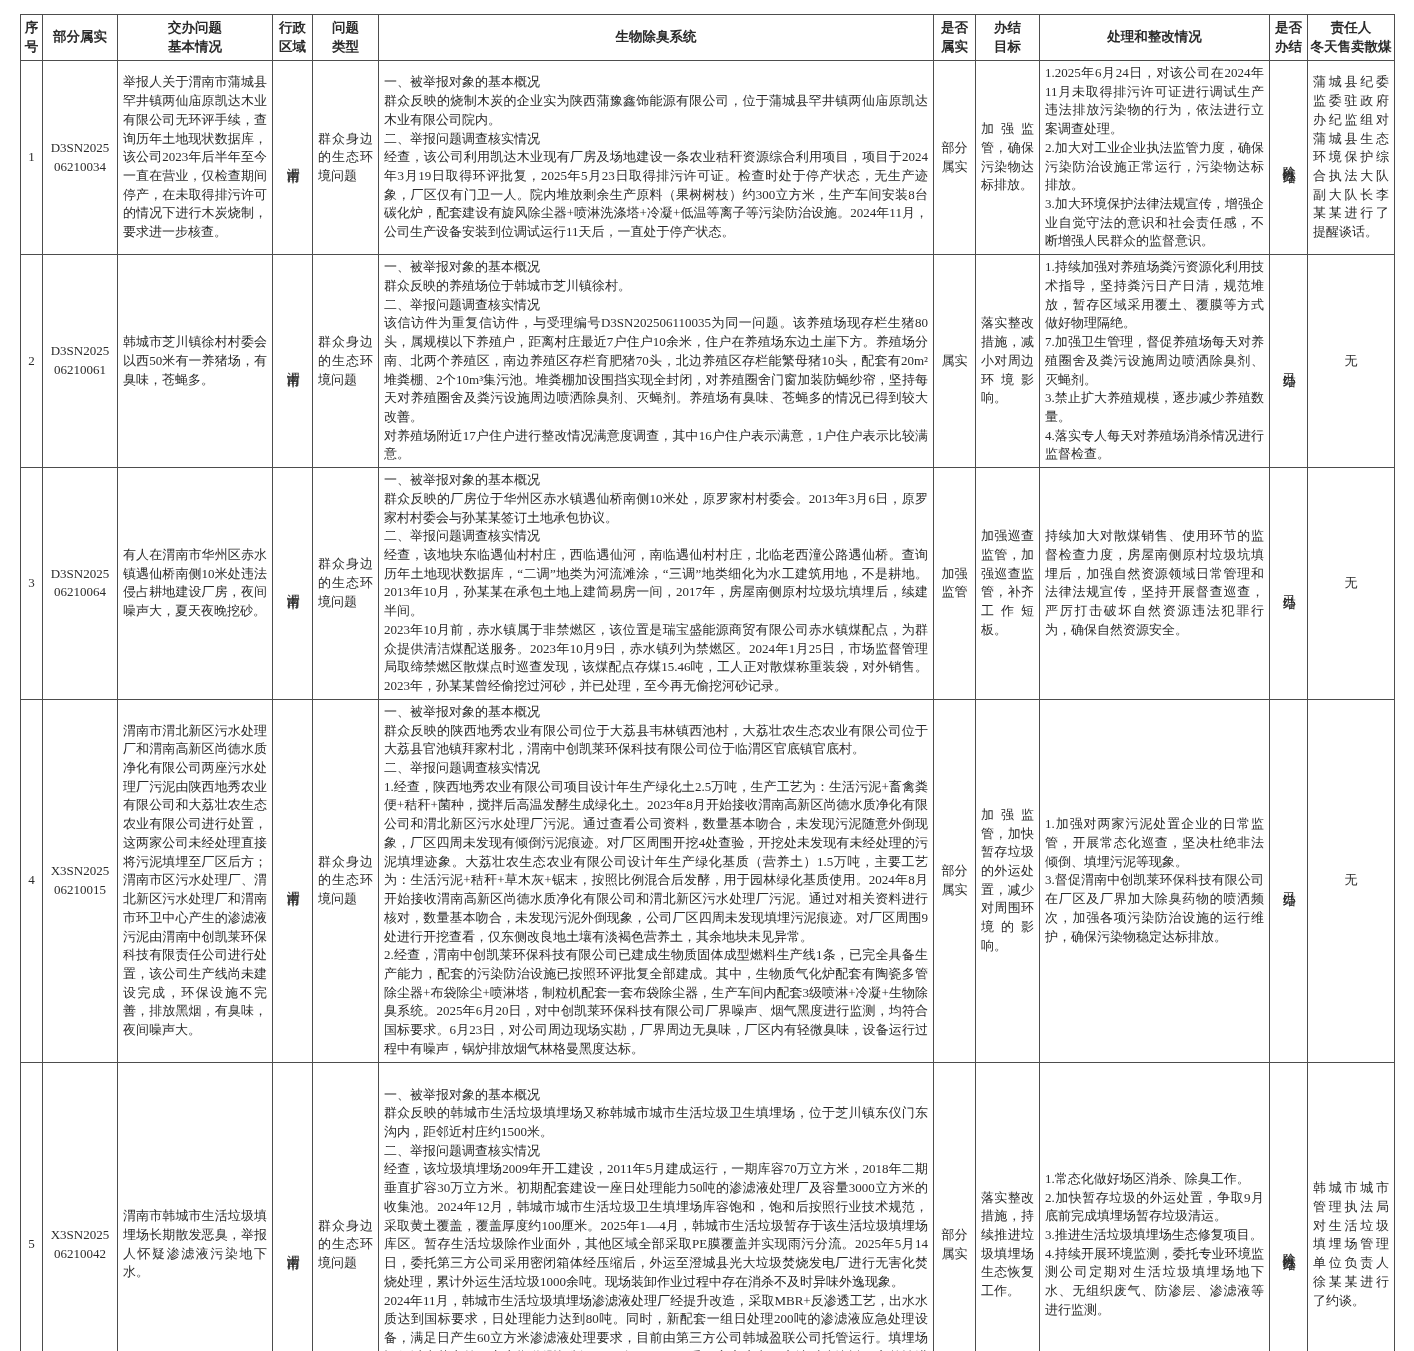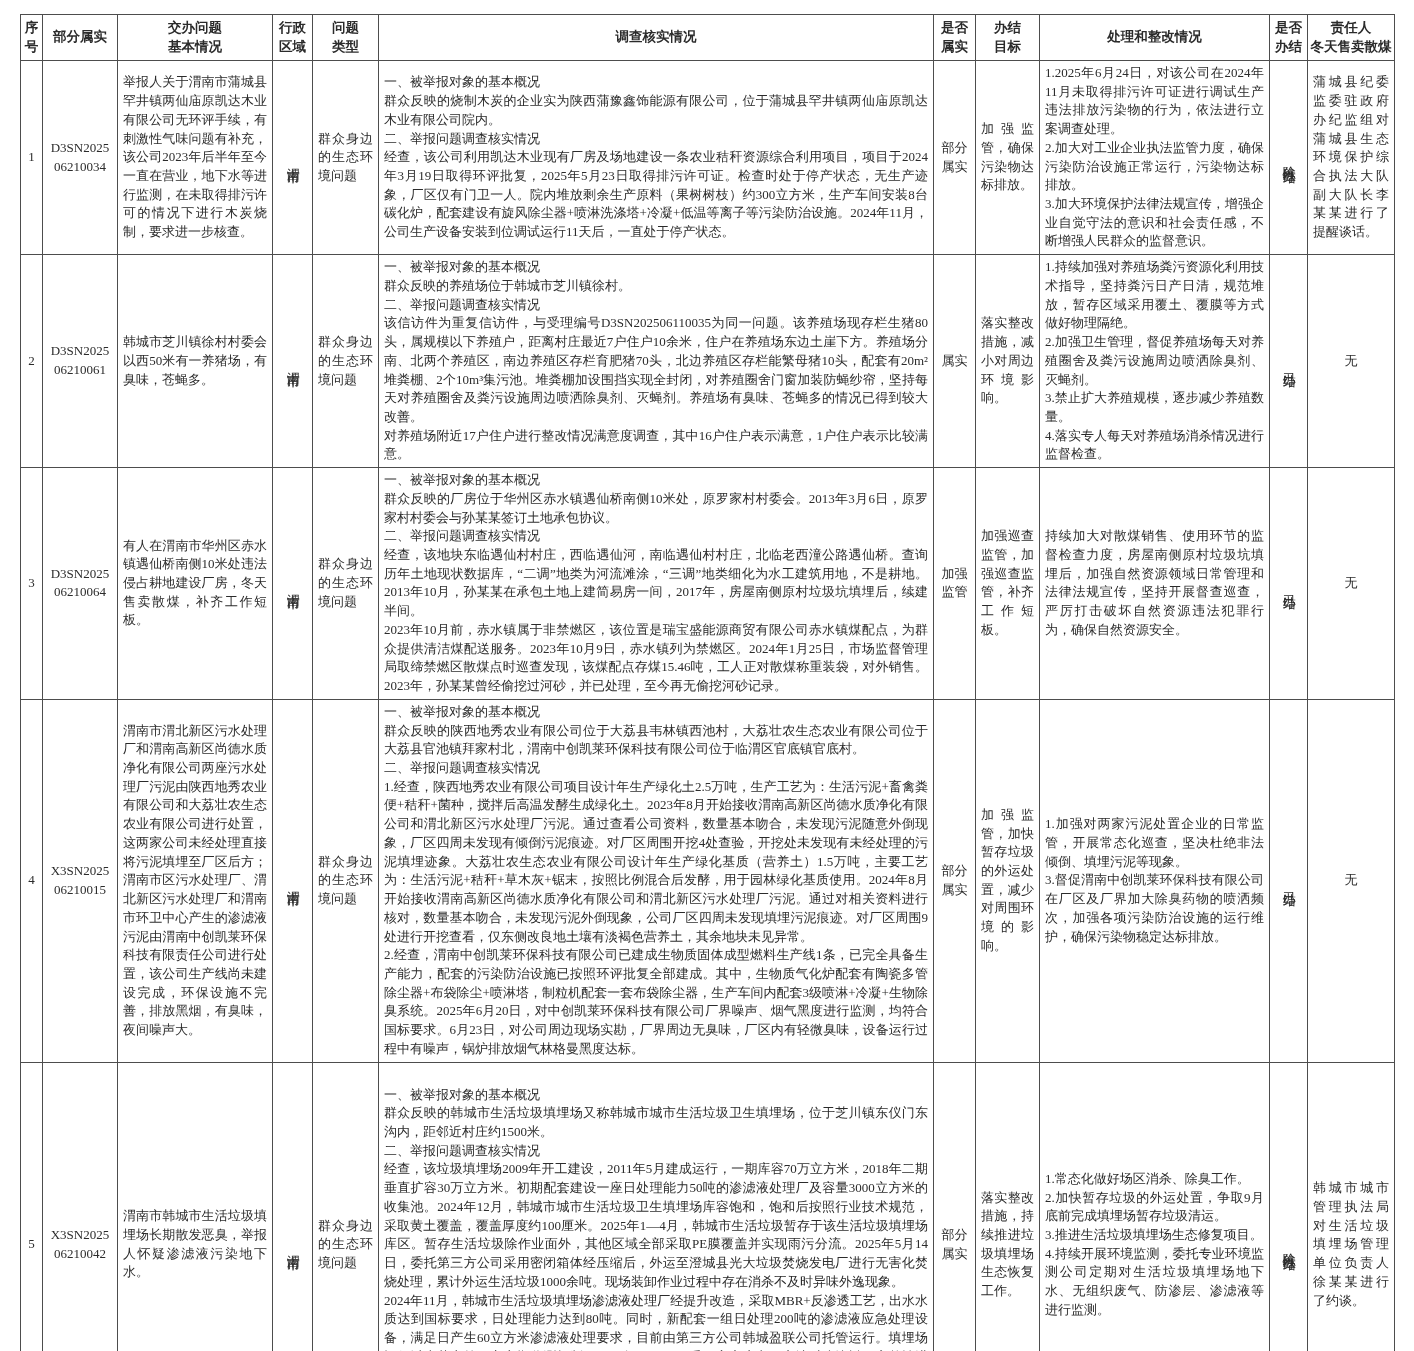--- a/index.html
+++ b/index.html
@@ -58,38 +58,38 @@
       <tr class="hdr">
         <th>序
 号</th>
         <th>部分属实</th>
         <th>交办问题
 基本情况</th>
         <th>行政
 区域</th>
         <th>问题
 类型</th>
-        <th>调查核实情况</th>
+        <th>生物除臭系统</th>
         <th>是否
 属实</th>
         <th>办结
 目标</th>
         <th>处理和整改情况</th>
         <th>是否
 办结</th>
         <th>责任人
 冬天售卖散煤</th>
       </tr>
     </thead>
     <tbody>
       <tr class="r1">
         <td class="center">1</td>
         <td class="center pre">D3SN2025
 06210034</td>
-        <td class="just">举报人关于渭南市蒲城县罕井镇两仙庙原凯达木业有限公司无环评手续，有刺激性气味问题有补充，该公司2023年后半年至今一直在营业，地下水等进行监测，在未取得排污许可的情况下进行木炭烧制，要求进一步核查。</td>
+        <td class="just">举报人关于渭南市蒲城县罕井镇两仙庙原凯达木业有限公司无环评手续，查询历年土地现状数据库，该公司2023年后半年至今一直在营业，仅检查期间停产，在未取得排污许可的情况下进行木炭烧制，要求进一步核查。</td>
         <td class="center"><span class="v">渭南市</span></td>
         <td class="just">群众身边的生态环境问题</td>
         <td class="pre just">一、被举报对象的基本概况
 群众反映的烧制木炭的企业实为陕西蒲豫鑫饰能源有限公司，位于蒲城县罕井镇两仙庙原凯达木业有限公司院内。
 二、举报问题调查核实情况
 经查，该公司利用凯达木业现有厂房及场地建设一条农业秸秆资源综合利用项目，项目于2024年3月19日取得环评批复，2025年5月23日取得排污许可证。检查时处于停产状态，无生产迹象，厂区仅有门卫一人。院内堆放剩余生产原料（果树树枝）约300立方米，生产车间安装8台碳化炉，配套建设有旋风除尘器+喷淋洗涤塔+冷凝+低温等离子等污染防治设施。2024年11月，公司生产设备安装到位调试运行11天后，一直处于停产状态。</td>
         <td class="center">部分属实</td>
         <td class="goal">加强监管，确保污染物达标排放。</td>
         <td class="pre just">1.2025年6月24日，对该公司在2024年11月未取得排污许可证进行调试生产违法排放污染物的行为，依法进行立案调查处理。
 2.加大对工业企业执法监管力度，确保污染防治设施正常运行，污染物达标排放。
@@ -105,31 +105,31 @@
         <td class="center"><span class="v">渭南市</span></td>
         <td class="just">群众身边的生态环境问题</td>
         <td class="pre just">一、被举报对象的基本概况
 群众反映的养殖场位于韩城市芝川镇徐村。
 二、举报问题调查核实情况
 该信访件为重复信访件，与受理编号D3SN202506110035为同一问题。该养殖场现存栏生猪80头，属规模以下养殖户，距离村庄最近7户住户10余米，住户在养殖场东边土崖下方。养殖场分南、北两个养殖区，南边养殖区存栏育肥猪70头，北边养殖区存栏能繁母猪10头，配套有20m²堆粪棚、2个10m³集污池。堆粪棚加设围挡实现全封闭，对养殖圈舍门窗加装防蝇纱帘，坚持每天对养殖圈舍及粪污设施周边喷洒除臭剂、灭蝇剂。养殖场有臭味、苍蝇多的情况已得到较大改善。
 对养殖场附近17户住户进行整改情况满意度调查，其中16户住户表示满意，1户住户表示比较满意。</td>
         <td class="center">属实</td>
         <td class="goal">落实整改措施，减小对周边环境影响。</td>
         <td class="pre just">1.持续加强对养殖场粪污资源化利用技术指导，坚持粪污日产日清，规范堆放，暂存区域采用覆土、覆膜等方式做好物理隔绝。
-2.加强卫生管理，督促养殖场每天对养殖圈舍及粪污设施周边喷洒除臭剂、灭蝇剂。
+7.加强卫生管理，督促养殖场每天对养殖圈舍及粪污设施周边喷洒除臭剂、灭蝇剂。
 3.禁止扩大养殖规模，逐步减少养殖数量。
 4.落实专人每天对养殖场消杀情况进行监督检查。</td>
         <td class="center"><span class="v">已办结</span></td>
         <td class="center">无</td>
       </tr>
       <tr class="r3">
         <td class="center">3</td>
         <td class="center pre">D3SN2025
 06210064</td>
-        <td class="just">有人在渭南市华州区赤水镇遇仙桥南侧10米处违法侵占耕地建设厂房，冬天售卖散煤，补齐工作短板。</td>
+        <td class="just">有人在渭南市华州区赤水镇遇仙桥南侧10米处违法侵占耕地建设厂房，夜间噪声大，夏天夜晚挖砂。</td>
         <td class="center"><span class="v">渭南市</span></td>
         <td class="just">群众身边的生态环境问题</td>
         <td class="pre just">一、被举报对象的基本概况
 群众反映的厂房位于华州区赤水镇遇仙桥南侧10米处，原罗家村村委会。2013年3月6日，原罗家村村委会与孙某某签订土地承包协议。
 二、举报问题调查核实情况
 经查，该地块东临遇仙村村庄，西临遇仙河，南临遇仙村村庄，北临老西潼公路遇仙桥。查询历年土地现状数据库，“二调”地类为河流滩涂，“三调”地类细化为水工建筑用地，不是耕地。2013年10月，孙某某在承包土地上建简易房一间，2017年，房屋南侧原村垃圾坑填埋后，续建半间。
 2023年10月前，赤水镇属于非禁燃区，该位置是瑞宝盛能源商贸有限公司赤水镇煤配点，为群众提供清洁煤配送服务。2023年10月9日，赤水镇列为禁燃区。2024年1月25日，市场监督管理局取缔禁燃区散煤点时巡查发现，该煤配点存煤15.46吨，工人正对散煤称重装袋，对外销售。2023年，孙某某曾经偷挖过河砂，并已处理，至今再无偷挖河砂记录。</td>
         <td class="center">加强监管</td>
         <td class="goal">加强巡查监管，加强巡查监管，补齐工作短板。</td>
         <td class="pre just">持续加大对散煤销售、使用环节的监督检查力度，房屋南侧原村垃圾坑填埋后，加强自然资源领域日常管理和法律法规宣传，坚持开展督查巡查，严厉打击破坏自然资源违法犯罪行为，确保自然资源安全。</td>

